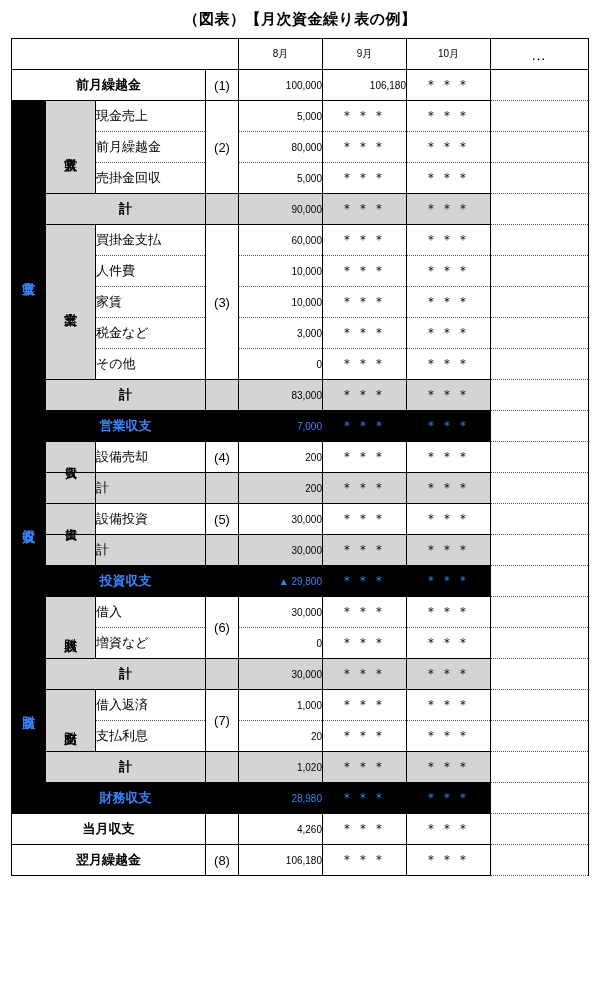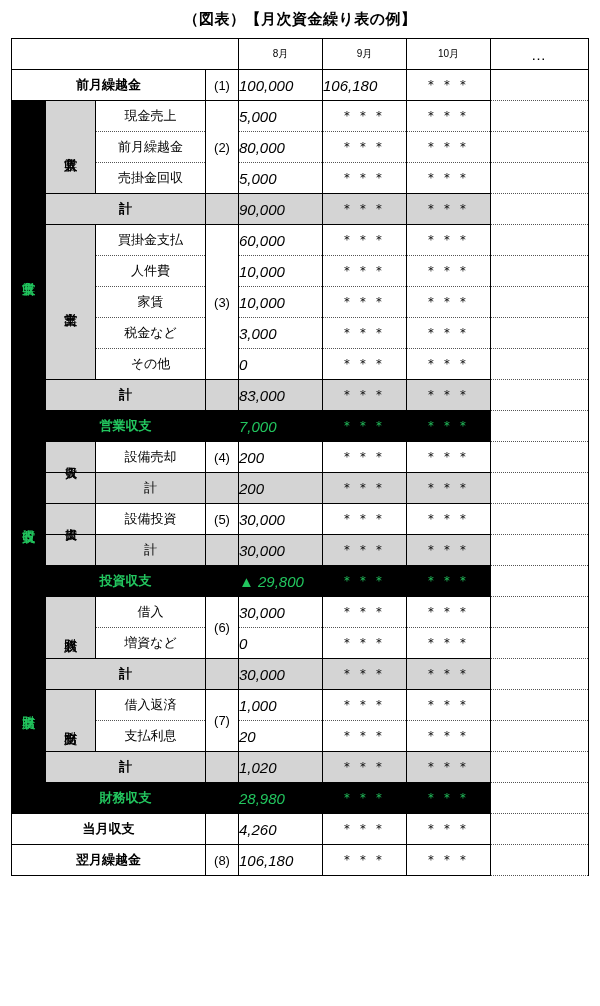--- a/index.html
+++ b/index.html
@@ -56,33 +56,32 @@
   .hdr-month {
     text-align: center;
     font-size: 10px;
   }
   .hdr-ell {
     text-align: center;
     font-size: 15px;
     letter-spacing: 2px;
   }
   .num {
-    text-align: left;
+    text-align: right;
     padding-right: 7px;
-    font-size: 15px;
+    font-size: 10px;
     font-variant-numeric: tabular-nums;
-    font-style: italic;
   }
   .stars {
     text-align: center;
     font-size: 13px;
     letter-spacing: 3px;
   }
   .lbl-left {
-    text-align: center;
+    text-align: left;
     padding-left: 8px;
   }
   .lbl-center {
     text-align: center;
     font-weight: bold;
   }
   .no {
     text-align: center;
     font-size: 13px;
   }
@@ -90,21 +89,21 @@
     text-align: center;
     font-size: 13.5px;
     line-height: 1.28;
     padding: 2px 0;
     letter-spacing: 0px;
   }
   .vert span { display: block; }
 
   .fill-black {
     background: #000000 !important;
-    color: #22c55e;
+    color: #3b82f6;
   }
   .fill-gray {
     background: #d4d4d4 !important;
   }
 
   
   .dotted {
     border-top: 1px dotted #555 !important;
     border-bottom: 1px dotted #555 !important;
     border-right: 1px solid #000 !important;

